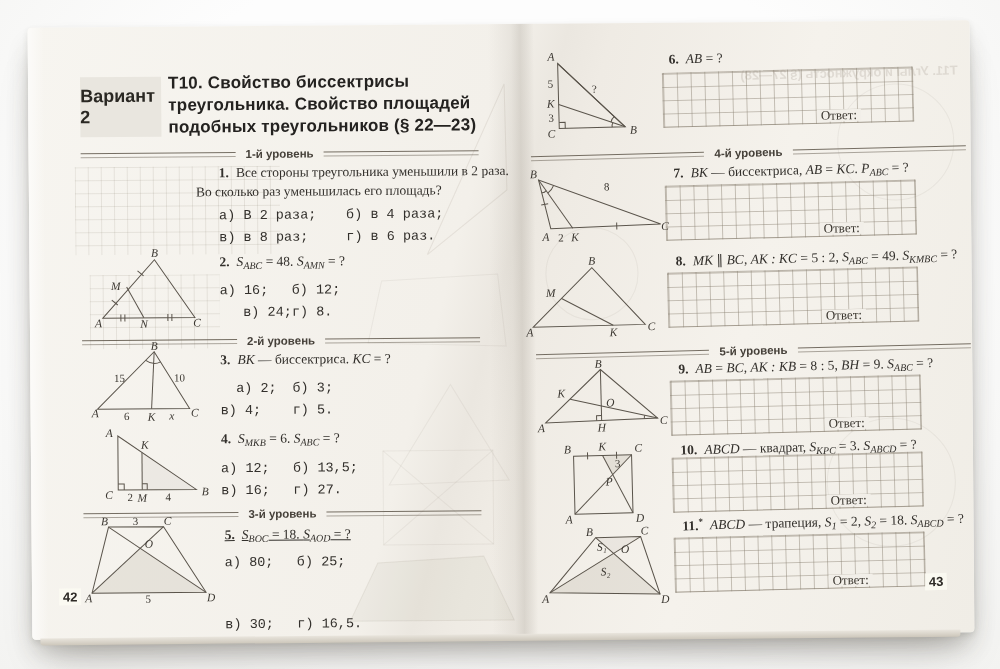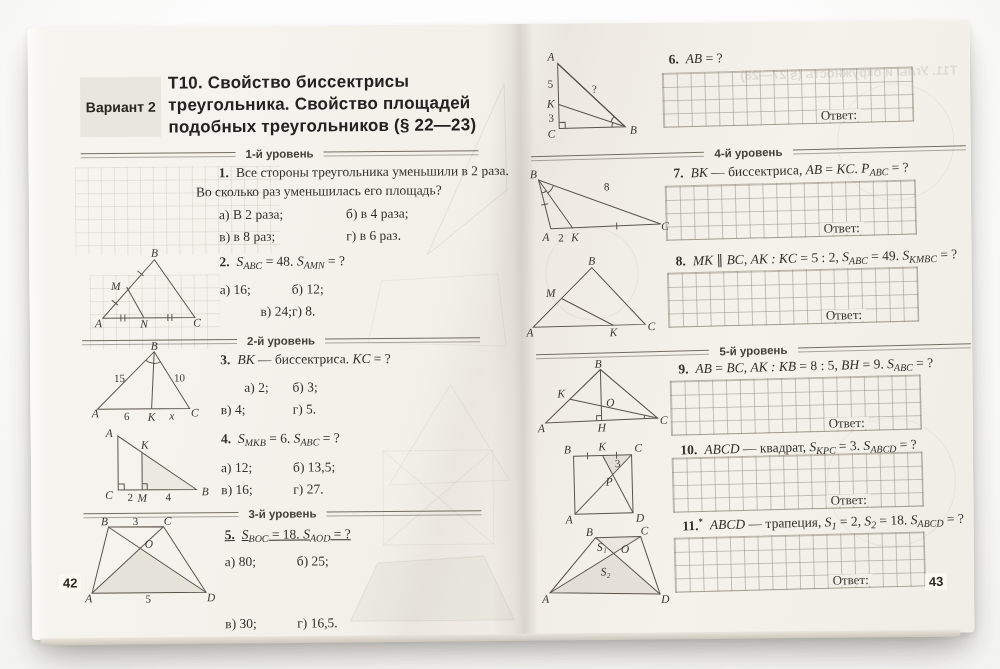--- a/index.html
+++ b/index.html
@@ -16,35 +16,35 @@
   .book::after{content:"";position:absolute;left:8px;right:14px;bottom:-5px;height:7px;
     background:linear-gradient(#e9e5dd,#cdc7bb);transform:rotate(-0.1deg);border-radius:0 0 3px 3px;}
   .gutter{position:absolute;left:460px;top:0;width:46px;height:100%;
     background:linear-gradient(to right,rgba(101,92,78,0) 0%,rgba(101,92,78,0.08) 50%,rgba(101,92,78,0.17) 70%,rgba(101,92,78,0.09) 85%,rgba(101,92,78,0) 100%);}
   .page{position:absolute;top:0;height:612px;}
   .page-left{left:0;width:472px;}
   .page-right{left:470px;width:472px;transform:rotate(-1deg);transform-origin:0 0;}
 
   .variant{position:absolute;left:52px;top:50px;width:81px;height:60px;background:#e9e6df;
     display:flex;align-items:center;justify-content:center;
-    font-family:"Liberation Sans",sans-serif;font-weight:700;font-size:14px;color:#2a2823;}
+    font-family:"Liberation Sans",sans-serif;font-weight:700;font-size:18px;color:#2a2823;}
   .title{position:absolute;left:140px;top:46px;width:330px;
     font-family:"Liberation Sans",sans-serif;font-weight:700;font-size:17px;line-height:22px;
     color:#242220;letter-spacing:0.2px;}
 
   .lvl{position:absolute;display:flex;align-items:center;gap:10px;}
   .rule{flex:1;height:3px;border-top:1px solid rgba(95,87,75,0.85);border-bottom:1px solid rgba(95,87,75,0.5);}
   .lvl-label{font-family:"Liberation Sans",sans-serif;font-size:11.5px;font-weight:700;color:#46413a;white-space:nowrap;}
 
   .row{position:absolute;white-space:nowrap;font-size:13.5px;color:#33302c;}
   .row .num{font-weight:700;margin-right:7px;}
   .row sup{font-size:9px;}
   .stmt i{font-style:italic;}
   .stmt sub{font-style:italic;font-size:10px;vertical-align:-3px;}
-  .opt{display:inline-block;}
+  .opt{display:inline-block;font-family:Liberation Mono, monospace;}
   .c1{width:127px;}
   .c2{width:72px;}
 
   .fig{position:absolute;overflow:visible;}
   .ln{fill:none;stroke:#5a544b;stroke-width:1;}
   .fill1{fill:rgba(95,84,62,0.10);stroke:none;}
   .fill2{fill:rgba(95,84,62,0.06);stroke:none;}
   .fig text{font-family:"Liberation Serif",serif;font-style:italic;font-size:11.5px;fill:#3b3731;}
   .fig text.up{font-style:normal;font-size:11px;}
 
@@ -184,21 +184,21 @@
         <text x="84" y="8" text-anchor="middle">C</text>
         <text x="61" y="31">O</text>
         <text x="1" y="85">A</text>
         <text class="up" x="64" y="86" text-anchor="middle">5</text>
         <text x="127" y="85" text-anchor="middle">D</text>
       </svg>
       <div class="row stmt" style="left:193px;top:501px;text-decoration:underline;"><span class="num">5.</span><i>S</i><sub>BOC</sub><span> = 18. </span><i>S</i><sub>AOD</sub><span> = ?</span></div>
       <div class="row" style="left:193px;top:528px;"><span class="opt c2">а) 80;</span><span class="opt">б) 25;</span></div>
       <div class="row" style="left:193px;top:550px;margin-top:40px;"><span class="opt c2">в) 30;</span><span class="opt">г) 16,5.</span></div>
 
-      <div class="pgnum" style="left:27px;top:547px;">42</div>
+      <div class="pgnum" style="left:27px;top:561px;">42</div>
     </div>
 
     <div class="page page-right">
 
       <div class="ghost-text" style="left:240px;top:50px;width:220px;text-align:center;">Т11. Углы и окружность (§ 27—28)</div>
       <svg class="ghost" style="left:0;top:0;" width="480" height="612">
         <circle class="gline2" cx="395" cy="128" r="58"></circle>
         <circle class="gline2" cx="88" cy="252" r="46"></circle>
         <circle class="gline2" cx="382" cy="468" r="64"></circle>
       </svg>

